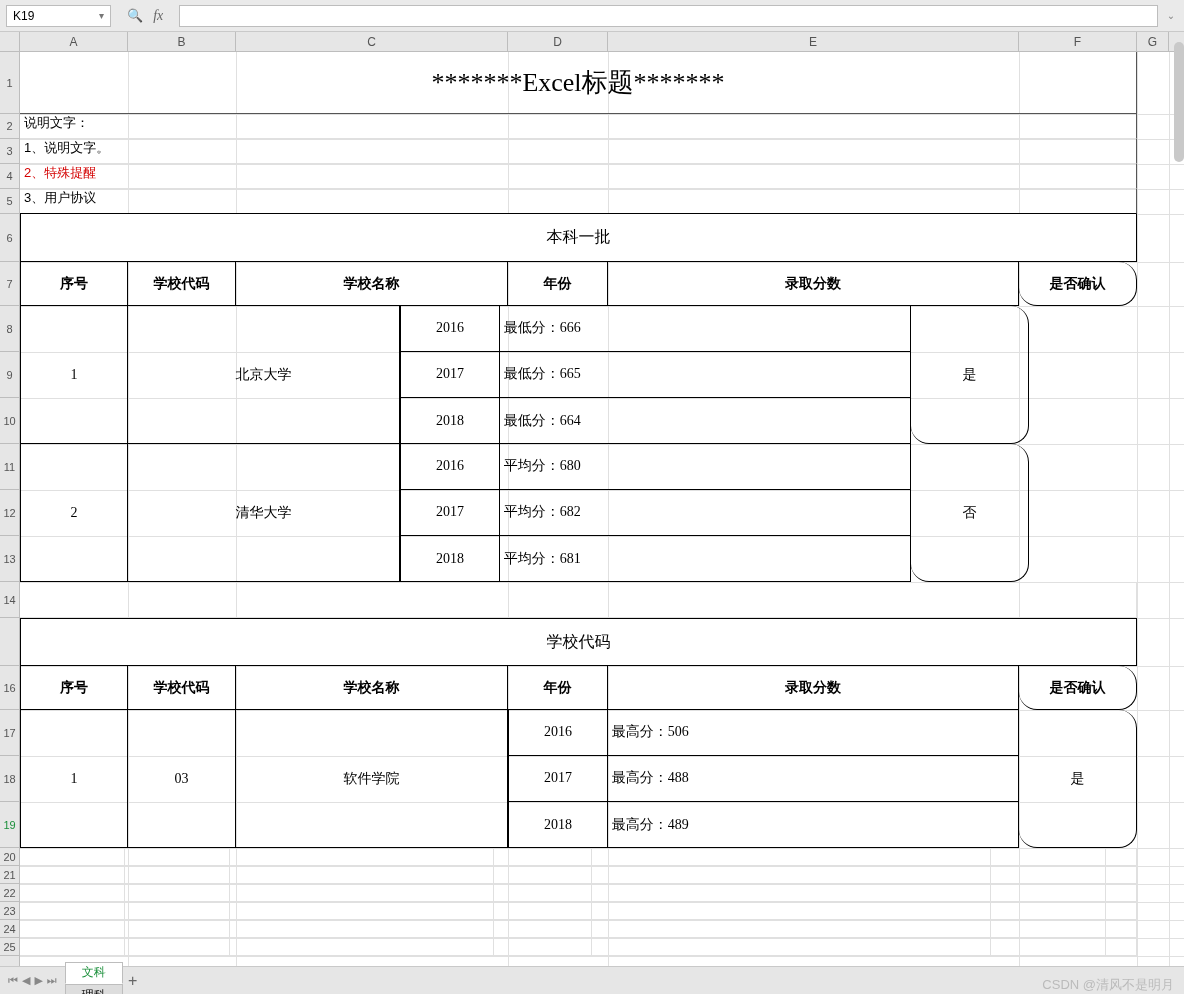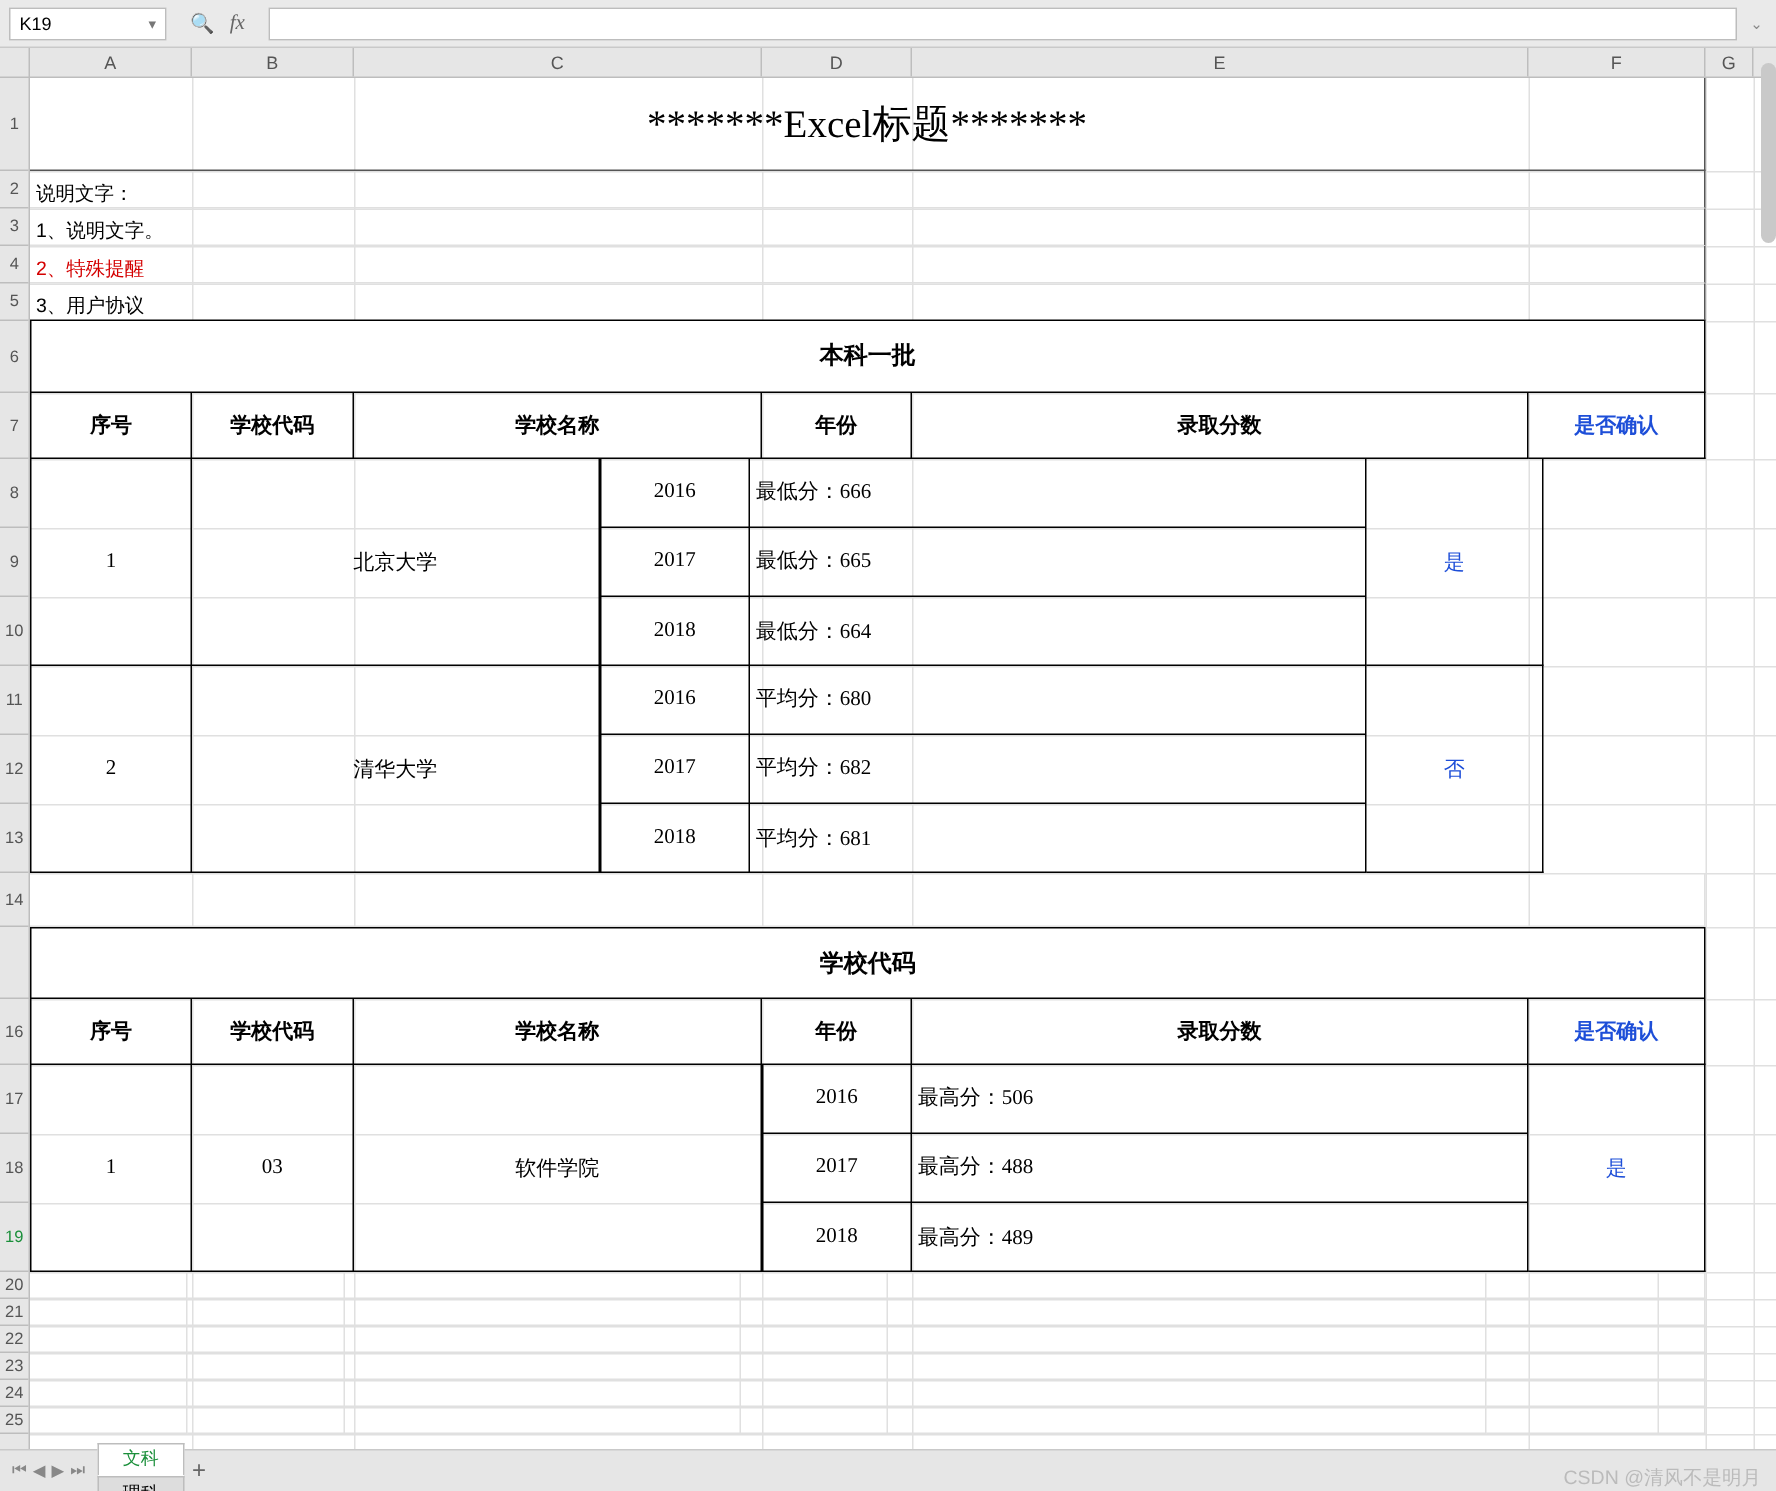--- a/index.html
+++ b/index.html
@@ -134,52 +134,52 @@
   .title-row {
     width: 1117px; height: 62px;
     display: flex; align-items: center; justify-content: center;
     font-size: 26px; font-family: "SimSun", serif;
     border-right: 1px solid #555;
     border-bottom: 1px solid #555;
   }
   .note-row {
     width: 1117px; height: 25px;
     padding: 0 4px;
-    display: flex; align-items: flex-end;
+    display: flex; align-items: flex-start;
     font-size: 13px;
     border-right: 1px solid #555;
     border-bottom: 1px solid #e0e0e0;
   }
   .note-row:last-of-type { border-bottom: 1px solid #555; }
   .note-red { color: #d40000; }
   .section-header {
     width: 1117px; height: 48px;
     display: flex; align-items: center; justify-content: center;
-    font-size: 16px; font-weight: bold;
+    font-size: 16px; font-weight: normal;
     border: 1px solid #000; border-top: none;
     background: #fff;
   }
   .table-header-row, .table-data-row {
     display: flex;
     width: 1117px;
   }
   .th, .td {
     border-right: 1px solid #000;
     border-bottom: 1px solid #000;
     display: flex; align-items: center; justify-content: center;
     font-size: 14px;
     font-family: Liberation Serif, serif;
   }
   .table-header-row .th {
     height: 44px; font-weight: bold;
     border-top: none;
   }
   .table-header-row .th:first-child,
   .table-data-row .td:first-child { border-left: 1px solid #000; }
-  .th.red, .td.red { color: #1d4ed8; }
+  .th.red, .td.red { color: #000000; border-radius: 18px; }
   .td { height: 46px; }
   .td.left { justify-content: flex-start; padding-left: 4px; }
   .td.tall3 { height: 138px; }
   .subcells {
     display: flex; flex-direction: column;
     width: 100%;
   }
   .subrow {
     display: flex; height: 46px;
   }

